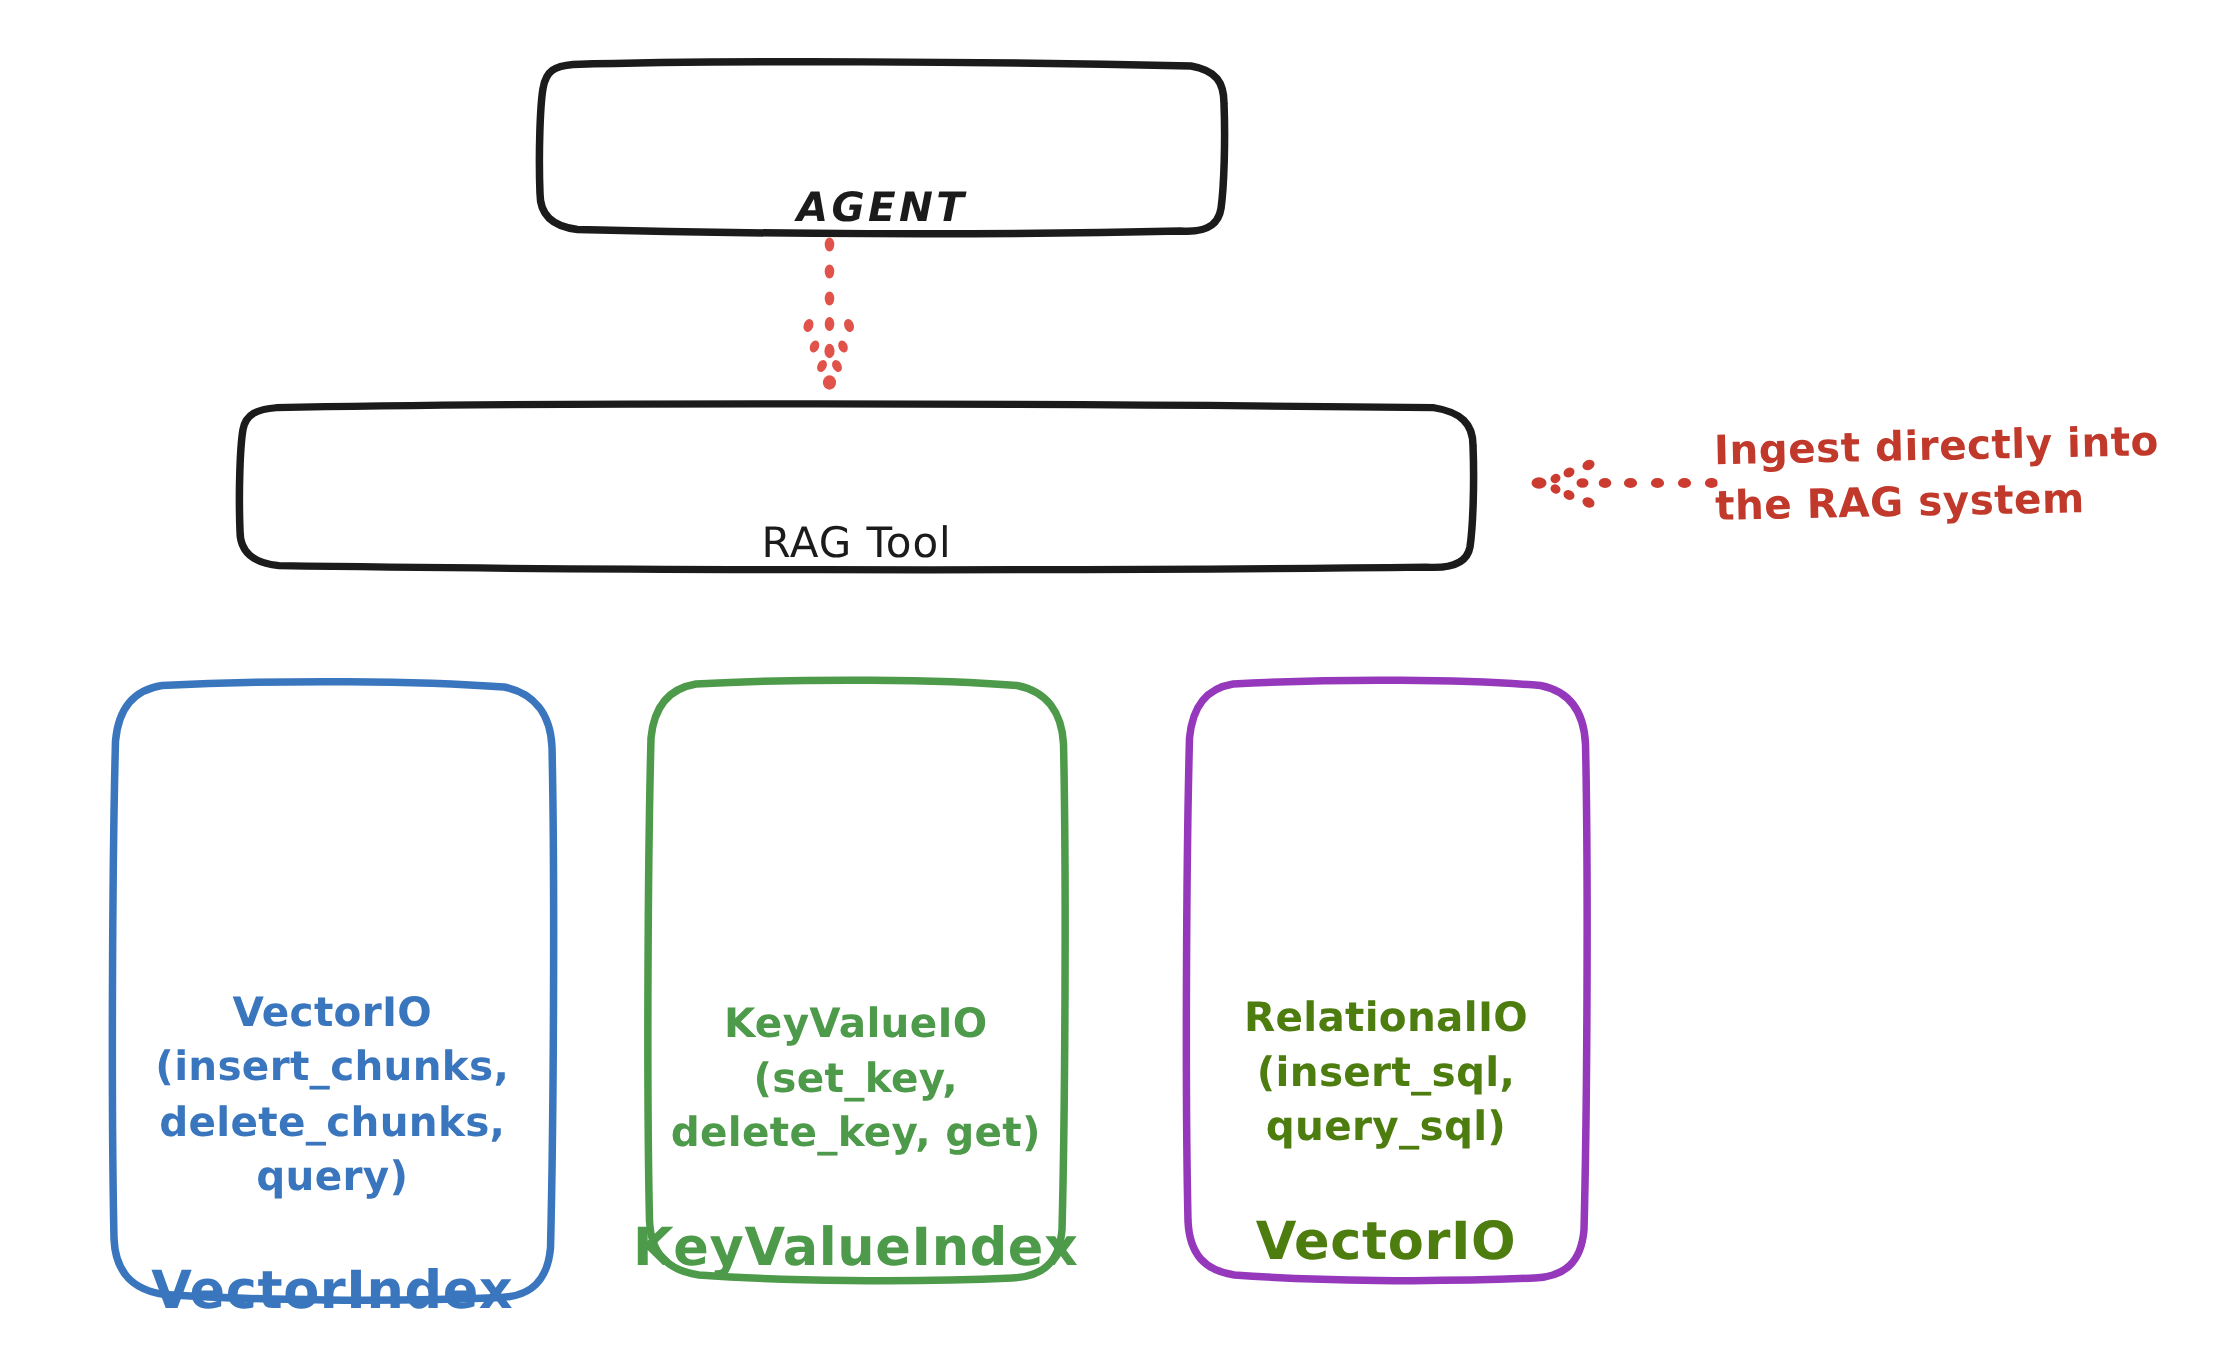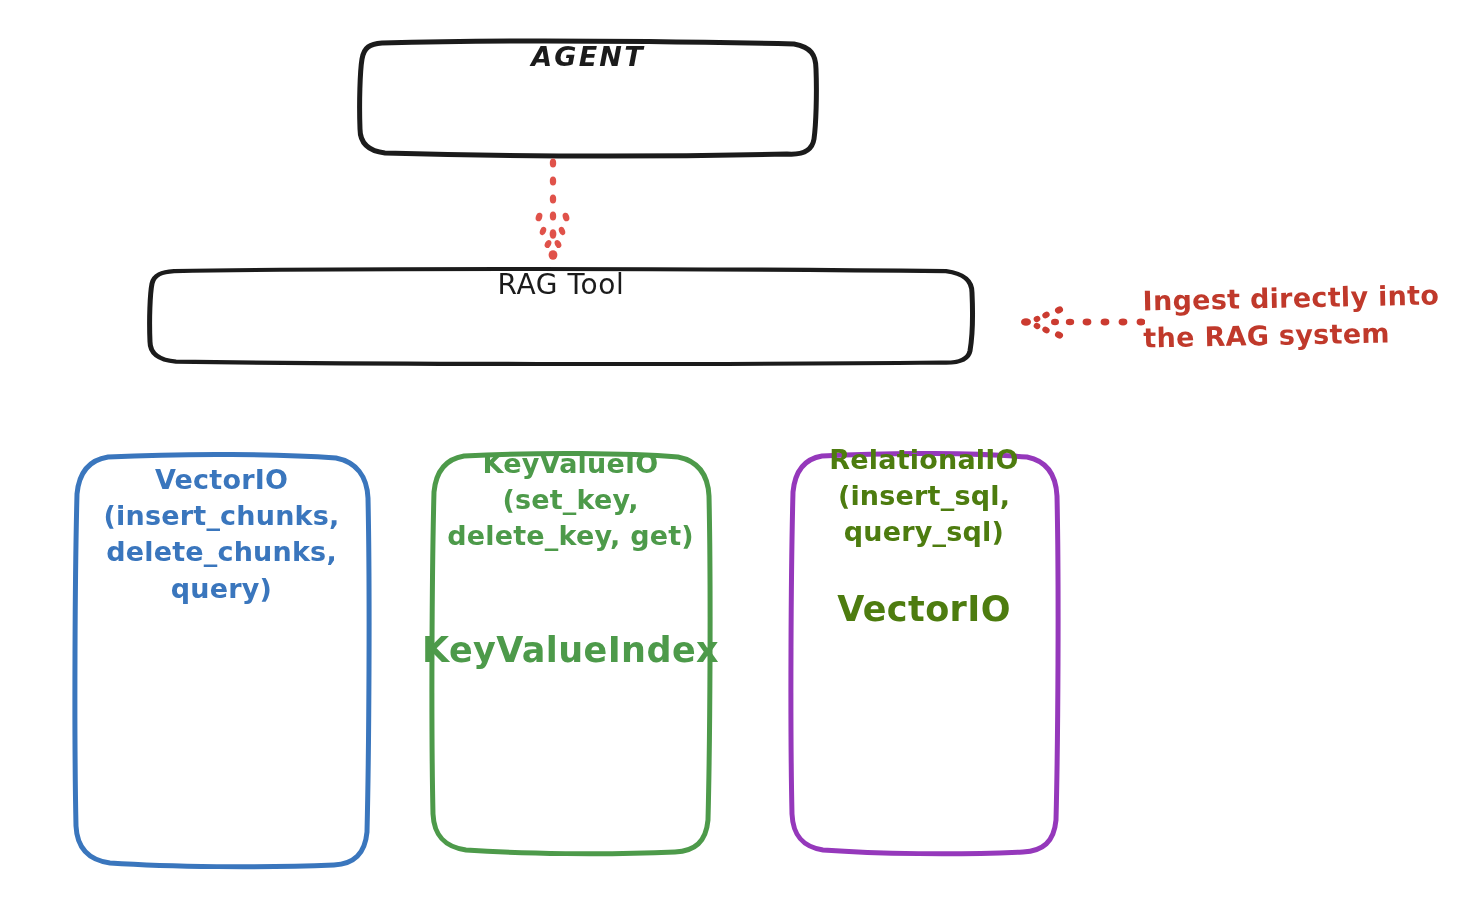--- a/index.html
+++ b/index.html
@@ -22,21 +22,21 @@
     height: 910px;
   }
 
   
   .node {
     position: absolute;
     box-sizing: border-box;
     display: flex;
     flex-direction: column;
     align-items: center;
-    justify-content: flex-start;
+    justify-content: flex-end;
     background: #ffffff;
     text-align: center;
   }
 
   .node .node-svg {
     position: absolute;
     inset: 0;
     width: 100%;
     height: 100%;
     overflow: visible;
@@ -51,24 +51,24 @@
   }
 
   
   #agent-box {
     left: 357px;
     top: 39px;
     width: 462px;
     height: 118px;
   }
   #ragtool-box {
-    left: 146px;
+    left: 156px;
     top: 267px;
     width: 830px;
-    height: 98px;
+    height: 114px;
   }
   .black-label {
     font-family: "DejaVu Sans", sans-serif;
     font-size: 27px;
     font-style: italic;
     font-weight: 600;
     letter-spacing: 2.2px;
     color: #1b1b1b;
   }
   .black-label.plain {
@@ -111,21 +111,21 @@
     letter-spacing: 0.4px;
     margin-top: 38px;
   }
 
   .stack-blue  .api-label, .stack-blue  .index-label { color: #3a76bd; }
   .stack-green .api-label, .stack-green .index-label { color: #4d9a4a; }
   .stack-purple .api-label, .stack-purple .index-label { color: #4d7c0f; }
 
   
   #vector-box .node-inner     { transform: translateY(12px); }
-  #keyvalue-box .node-inner   { transform: translateY(-4px); gap: 37px; }
+  #keyvalue-box .node-inner   { transform: translateY(-4px); }
   #relational-box .node-inner { transform: translateY(-8px); }
 
   .node-inner {
     position: relative;
     z-index: 2;
     display: flex;
     flex-direction: column;
     align-items: center;
     justify-content: center;
     width: 100%;
@@ -236,20 +236,21 @@
       <path d="M38,7 C120,3 210,4 266,8 C286,12 297,26 298,48
                C300,140 299,300 297,382 C295,404 284,414 264,415
                C190,418 100,417 40,413 C18,410 7,398 6,376
                C4,282 5,120 7,44 C9,22 19,10 38,7 Z" fill="#ffffff" stroke="#3a76bd" stroke-width="5" stroke-linecap="round" stroke-linejoin="round"></path>
     </svg>
     <div class="node-inner">
       <div class="api-label">VectorIO
 (insert_chunks,
 delete_chunks,
 query)</div>
+      <div class="index-label">VectorIndex</div>
     </div>
   </div>
 
   <div class="node stack-green" id="keyvalue-box">
     <svg class="node-svg" viewBox="0 0 285 406" preserveAspectRatio="none">
       <path d="M36,6 C112,2 200,3 250,7 C270,11 280,25 281,46
                C283,136 282,292 280,370 C278,392 267,401 247,402
                C178,405 94,404 38,400 C17,397 6,386 5,364
                C3,274 4,118 6,42 C8,21 18,9 36,6 Z" fill="#ffffff" stroke="#4d9a4a" stroke-width="5" stroke-linecap="round" stroke-linejoin="round"></path>
     </svg>

